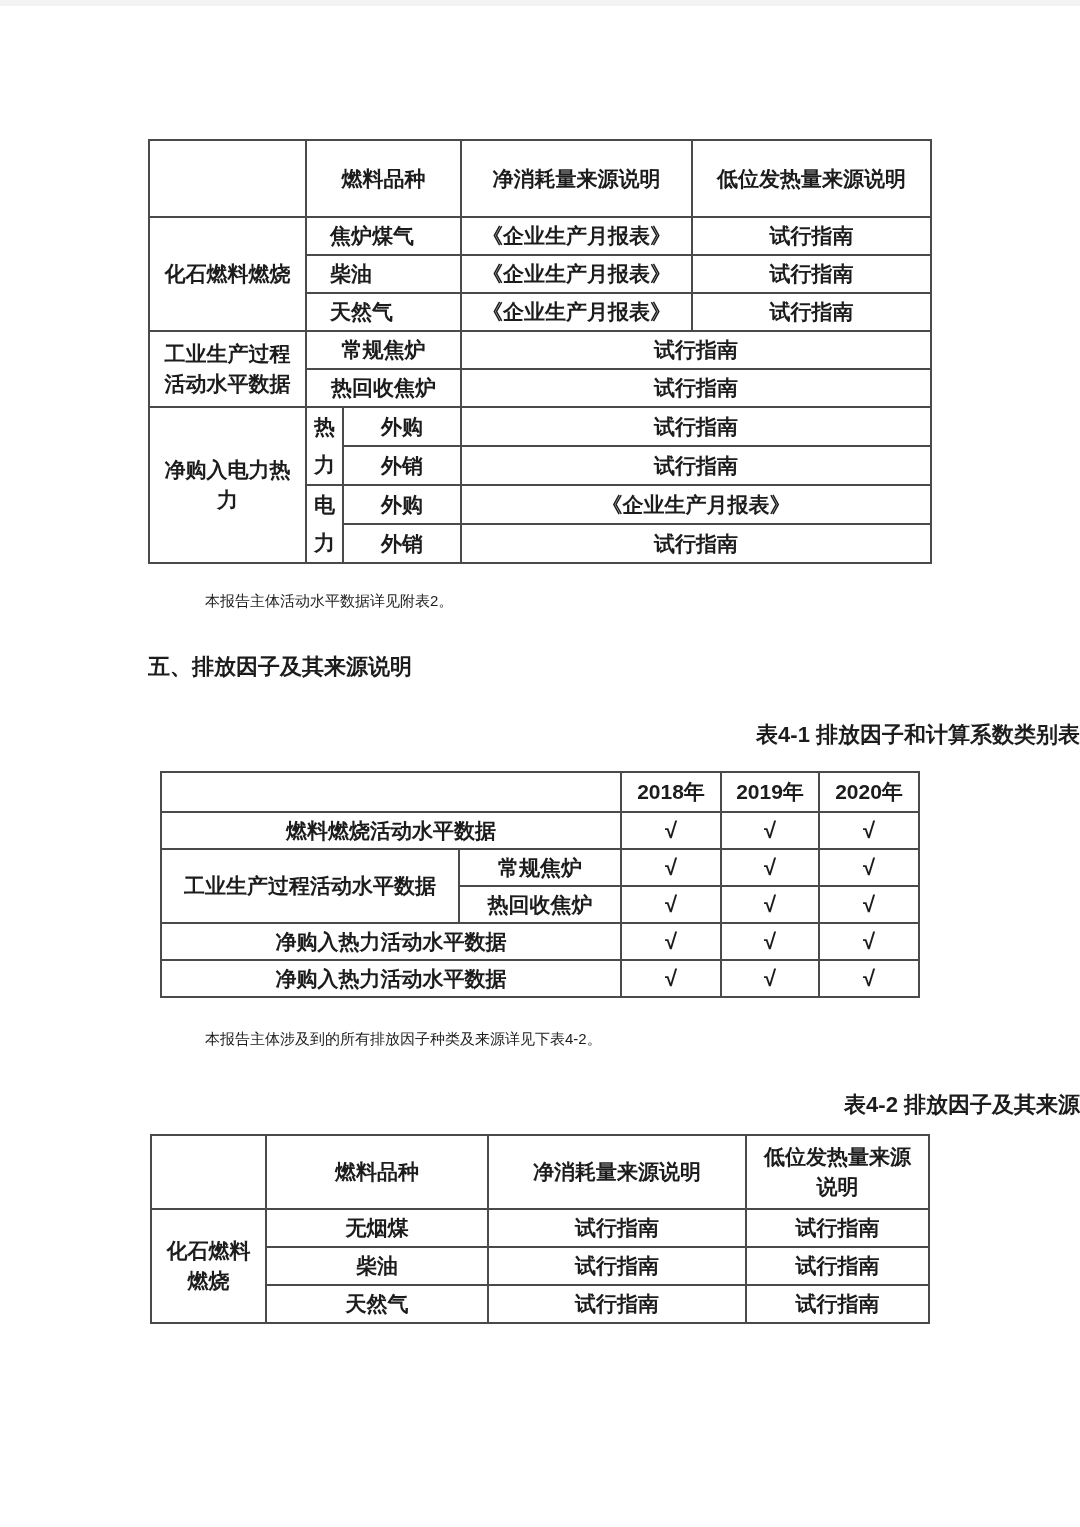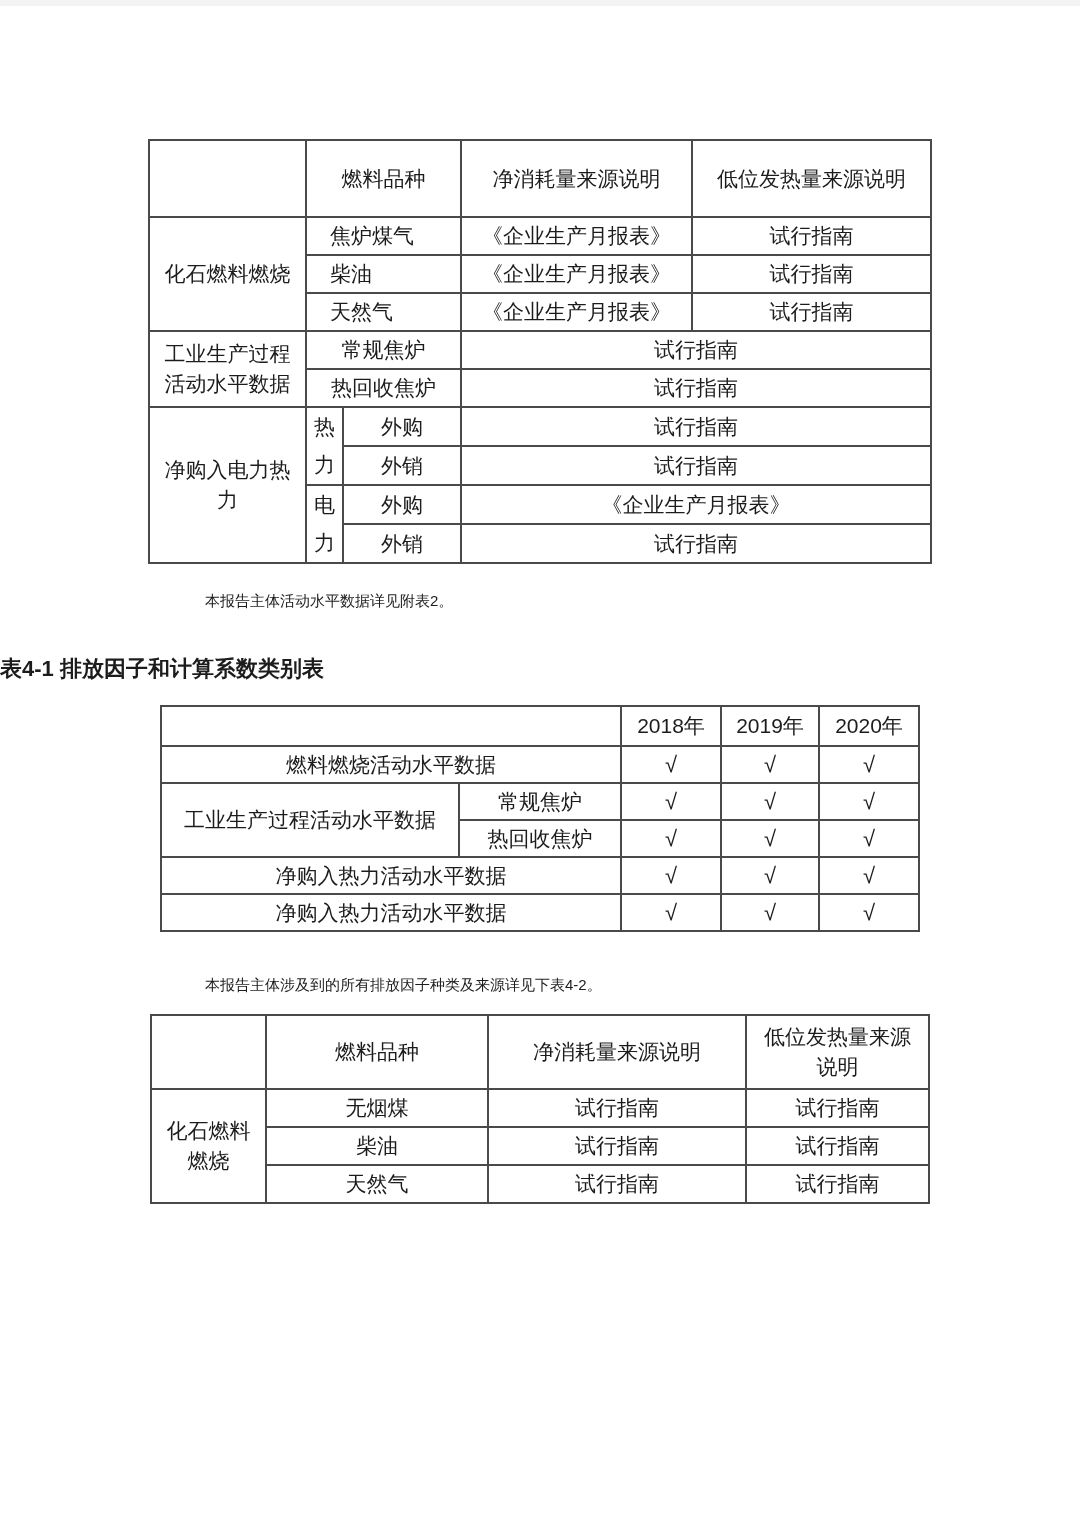--- a/index.html
+++ b/index.html
@@ -5,21 +5,21 @@
   html, body { margin: 0; padding: 0; }
   body {
     width: 1080px; height: 1527px;
     background: #ffffff;
     color: #1c1c1c;
     font-family: "Liberation Sans", sans-serif;
     overflow: hidden;
   }
   .edge-strip { width: 1080px; height: 6px; background: #f3f3f4; }
 
-  table { border-collapse: collapse; table-layout: fixed; }
+  table { border-collapse: collapse; table-layout: fixed; font-weight: bold; }
   td {
     border: 2px solid #4a4a4a;
     text-align: center;
     vertical-align: middle;
     font-size: 21px;
     line-height: 30px;
     padding: 0;
     overflow: hidden;
     word-break: break-all;
   }
@@ -33,28 +33,28 @@
   .t1 td.vcol { line-height: 38px; }
 
   
   .para {
     margin: 0 0 0 148px; width: 810px;
     font-size: 15px; line-height: 30px;
     text-indent: 57px;
   }
   .p1 { margin-top: 22px; }
   .p2 { margin-top: 38px; }
-  .p3 { margin-top: 38px; }
+  .p3 { margin-top: 26px; }
   .section-heading {
     margin: 36px 0 0 148px;
     font-size: 22px; font-weight: bold; line-height: 30px;
   }
   .tbl-title {
     margin-top: 38px; width: 1080px;
-    text-align: left;
+    text-align: right;
     font-size: 22px; font-weight: bold; line-height: 30px;
   }
   .tbl-title.t42t { margin-top: 36px; }
 
   
   .t41 { margin: 21px 0 0 160px; width: 758px; }
   .t41 tr { height: 37px; }
   .t41 tr.hdr { height: 40px; }
   .t41 td.mark { font-size: 22px; }
 
@@ -129,20 +129,21 @@
       </tr>
       <tr>
         <td>外销</td>
         <td colspan="2">试行指南</td>
       </tr>
     </tbody>
   </table>
 
   <p class="para p1">本报告主体活动水平数据详见附表2。</p>
 
+  <div class="section-heading">五、排放因子及其来源说明</div>
 
 
   <div class="tbl-title">表4-1 排放因子和计算系数类别表</div>
 
   <table class="t41">
     <colgroup>
       <col style="width:298px">
         <col style="width:162px">
       <col style="width:100px">
         <col style="width:98px">
@@ -184,20 +185,21 @@
         <td colspan="2">净购入热力活动水平数据</td>
         <td class="mark">√</td>
         <td class="mark">√</td>
         <td class="mark">√</td>
       </tr>
     </tbody>
   </table>
 
   <p class="para p3">本报告主体涉及到的所有排放因子种类及来源详见下表4-2。</p>
 
+  <div class="tbl-title t42t">表4-2 排放因子及其来源</div>
 
   <table class="t42">
     <colgroup>
       <col style="width:115px">
         <col style="width:222px">
         <col style="width:258px">
         <col style="width:183px">
     </colgroup>
     <tbody>
       <tr class="hdr">

